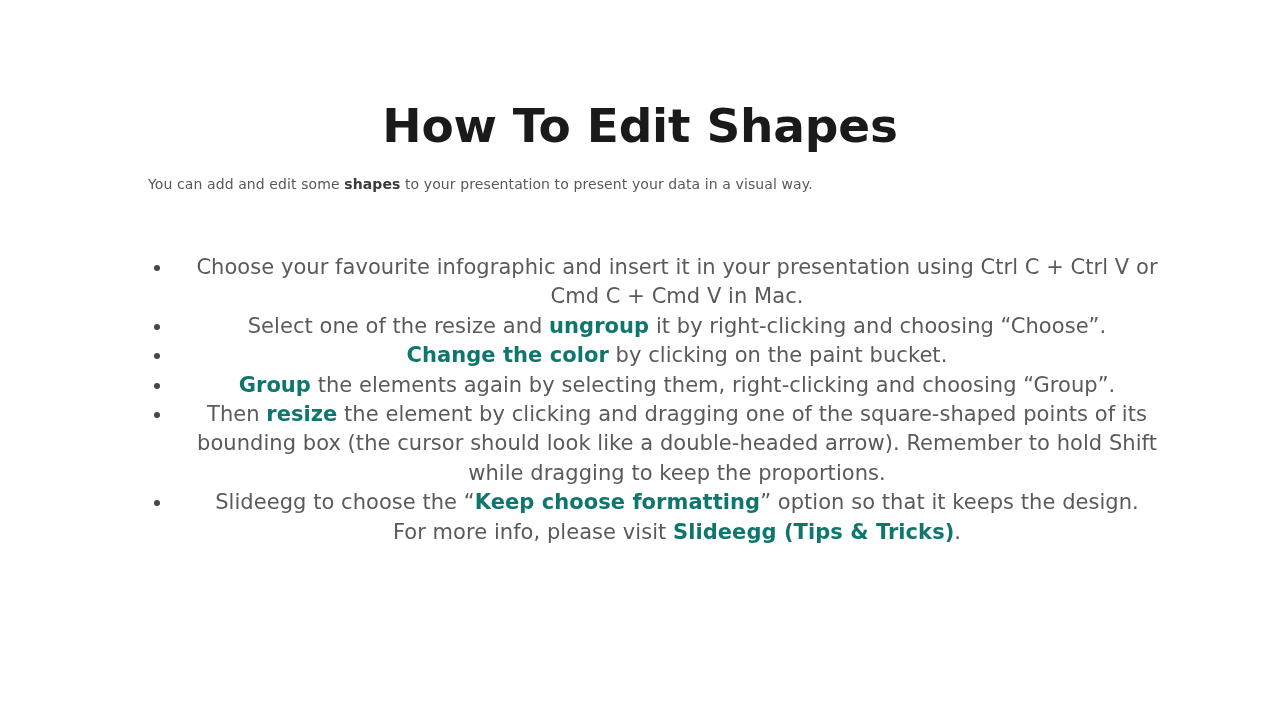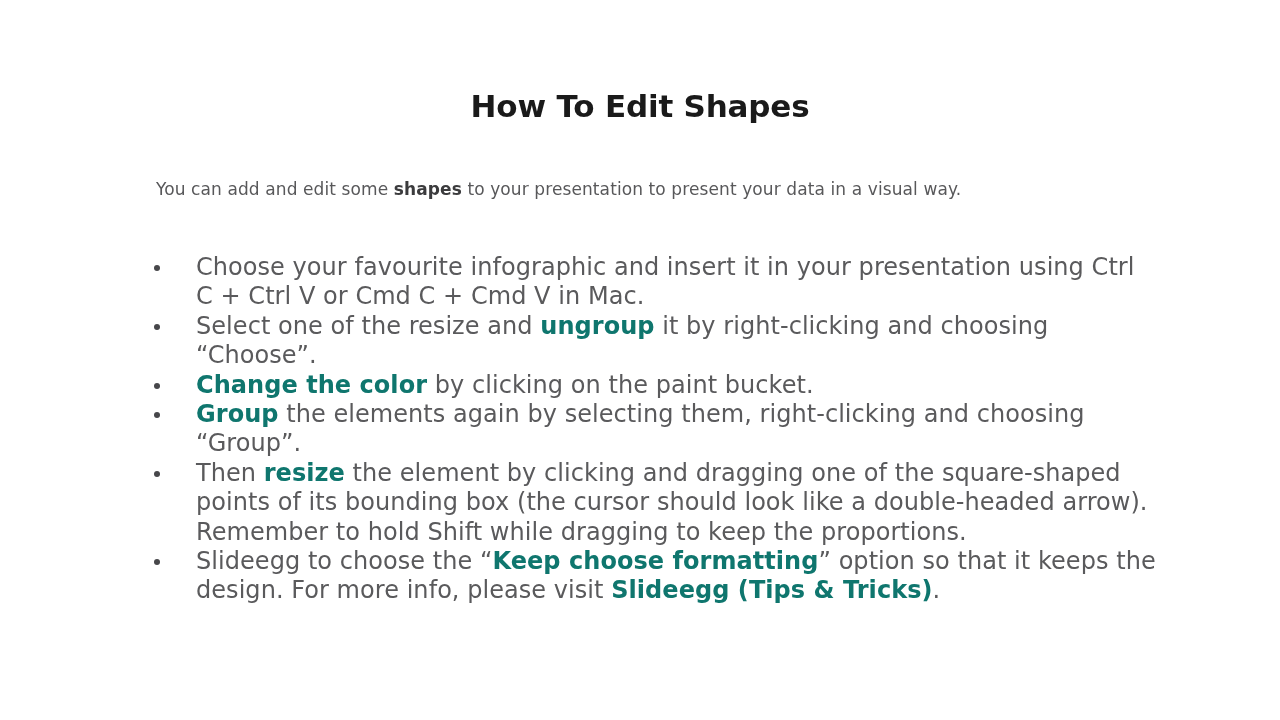--- a/index.html
+++ b/index.html
@@ -22,33 +22,33 @@
     box-sizing: border-box;
   }
 
   .slide-title {
     position: absolute;
     left: 0;
     top: 66px;
     width: 1280px;
     text-align: center;
     font-family: "DejaVu Sans", sans-serif;
-    font-size: 31px;
+    font-size: 47px;
     font-weight: 700;
     letter-spacing: -0.2px;
     color: #1a1a1a;
     line-height: 1.25;
   }
 
   .slide-subtitle {
     position: absolute;
-    left: 156px;
+    left: 148px;
     top: 160px;
     width: 1000px;
-    font-size: 17px;
+    font-size: 14px;
     font-weight: 400;
     color: #58585a;
     line-height: 1.45;
     letter-spacing: 0.1px;
     white-space: nowrap;
   }
   .slide-subtitle b {
     font-weight: 700;
     color: #3b3b3d;
   }
@@ -60,25 +60,26 @@
     width: 1010px;
     margin: 0;
     padding: 0;
     list-style: none;
   }
 
   .bullet-item {
     position: relative;
     padding-left: 48px;
     margin: 0 0 0 0;
-    font-size: 24px;
+    font-size: 21px;
     font-weight: 400;
     color: #5a5a5c;
     line-height: 29.4px;
     letter-spacing: 0.05px;
+    text-align: center;
   }
 
   .bullet-item .bullet-dot {
     position: absolute;
     left: 6px;
     top: 12px;
     width: 6px;
     height: 6px;
     border-radius: 50%;
     background: #47474a;

